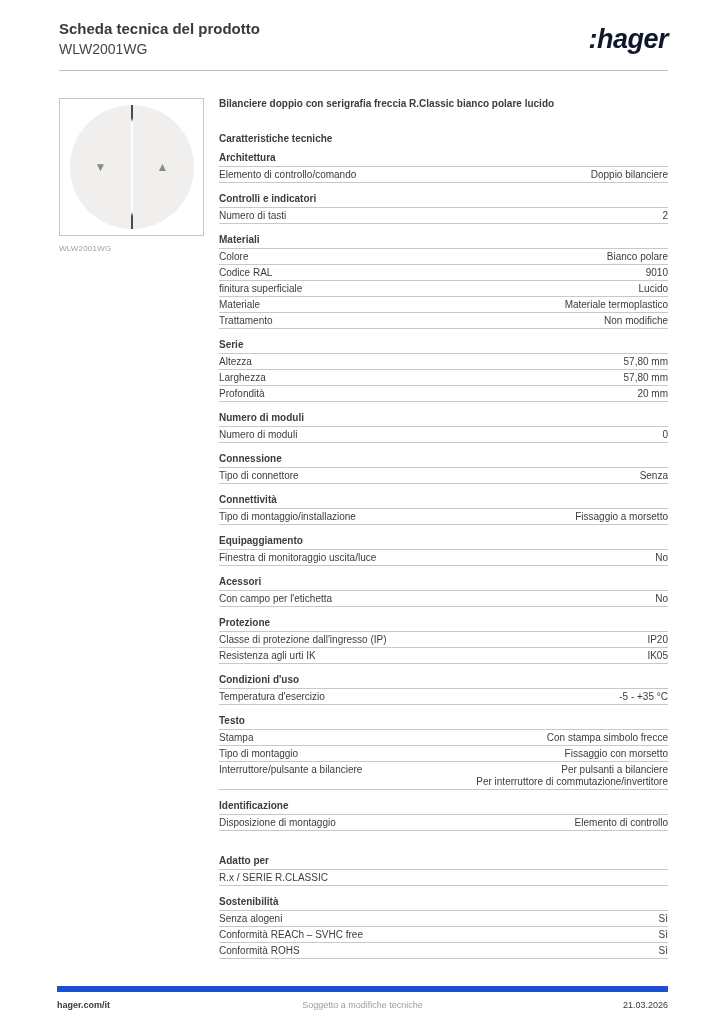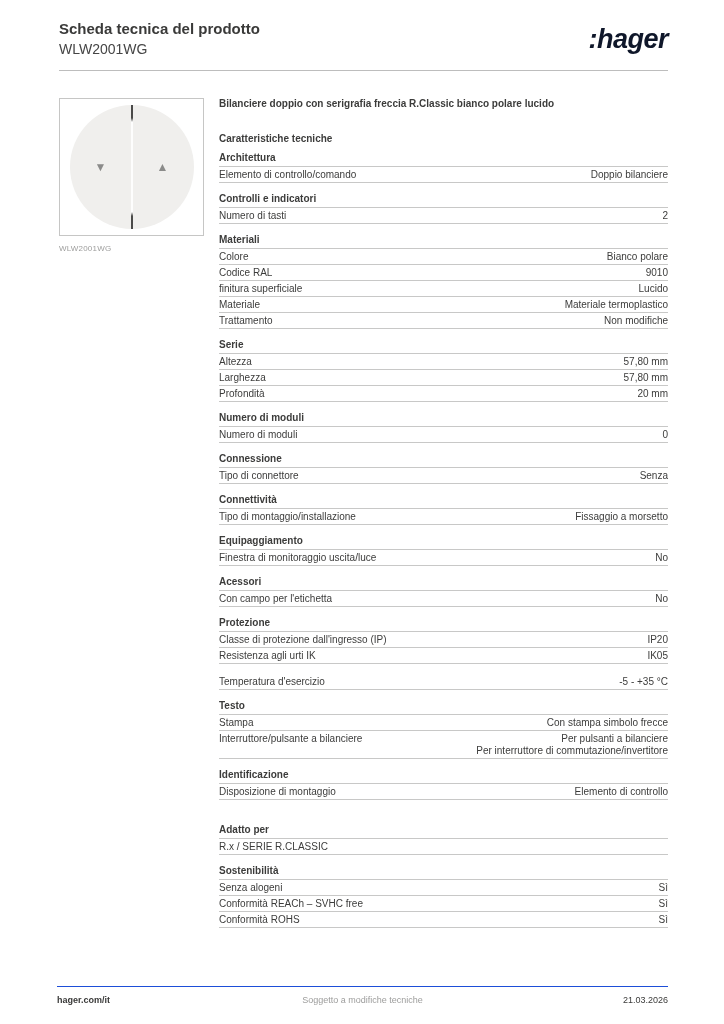--- a/index.html
+++ b/index.html
@@ -66,21 +66,21 @@
     border-bottom: 1px solid #c8c8c7;
     line-height: 1.2;
   }
   .spec-label { color: #3c3c3b; padding-right: 10px; }
   .spec-value { color: #3c3c3b; text-align: right; white-space: nowrap; }
   .spec-value .vline { display: block; }
 
   
   .footer {
     position: absolute; left: 57px; right: 56px; top: 986px;
-    border-top: 1px solid #1d4ed8;
+    border-top: 6px solid #1d4ed8;
     padding-top: 8px;
     display: flex; align-items: baseline;
     font-size: 9px;
   }
   .f-left  { font-weight: bold; color: #3a3a39; flex: 1; text-align: left; text-decoration: none; }
   .f-center{ color: #9d9d9c; flex: 1; text-align: center; }
   .f-right { font-weight: normal; color: #3a3a39; flex: 1; text-align: right; }
 </style>
 </head>
 <body>
@@ -243,33 +243,40 @@
               </div>
             </div>
             <div class="spec-row">
               <div class="spec-label">Resistenza agli urti IK</div>
               <div class="spec-value">
                 <span class="vline">IK05</span>
               </div>
             </div>
           </div>
           <div class="spec-section">
+            <div class="spec-header">Condizioni d'uso</div>
             <div class="spec-row">
               <div class="spec-label">Temperatura d'esercizio</div>
               <div class="spec-value">
                 <span class="vline">-5 - +35 °C</span>
               </div>
             </div>
           </div>
           <div class="spec-section">
             <div class="spec-header">Testo</div>
             <div class="spec-row">
               <div class="spec-label">Stampa</div>
               <div class="spec-value">
                 <span class="vline">Con stampa simbolo frecce</span>
+              </div>
+            </div>
+            <div class="spec-row">
+              <div class="spec-label">Tipo di montaggio</div>
+              <div class="spec-value">
+                <span class="vline">Fissaggio con morsetto</span>
               </div>
             </div>
             <div class="spec-row">
               <div class="spec-label">Interruttore/pulsante a bilanciere</div>
               <div class="spec-value">
                 <span class="vline">Per pulsanti a bilanciere</span>
                 <span class="vline">Per interruttore di commutazione/invertitore</span>
               </div>
             </div>
           </div>

